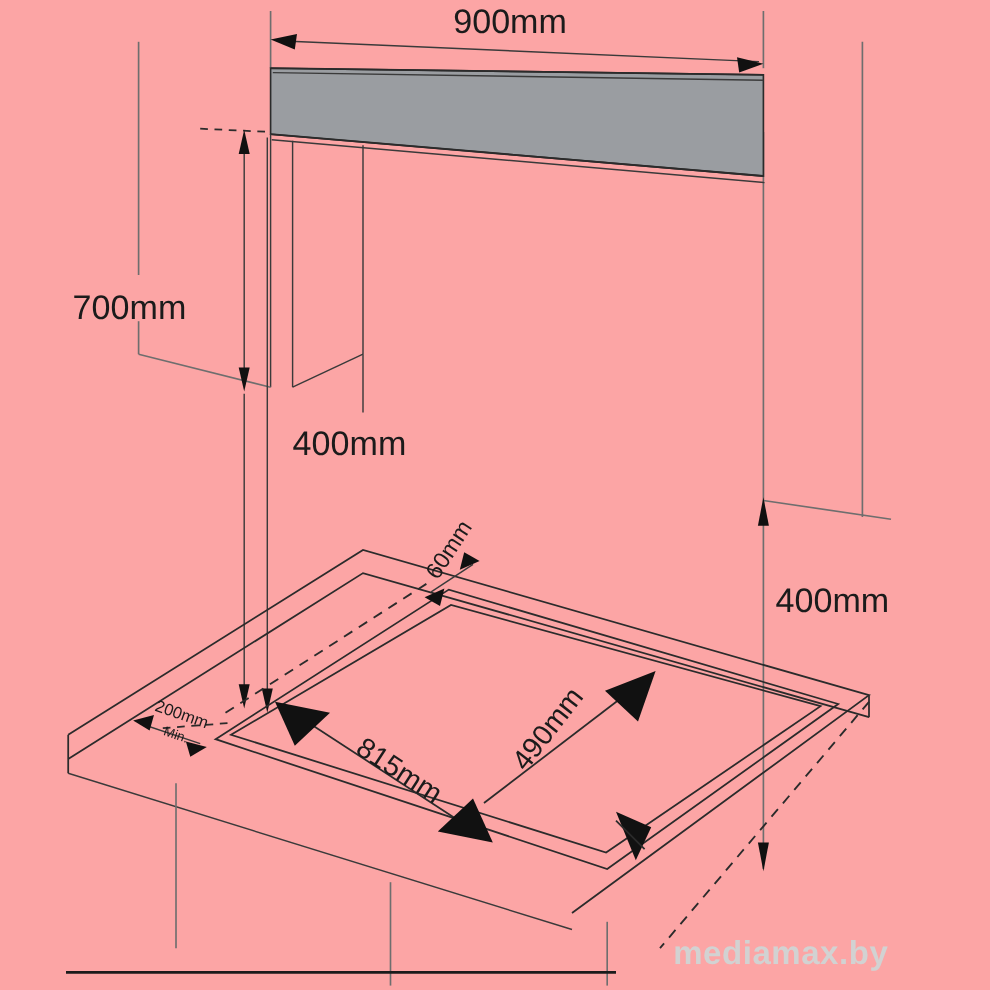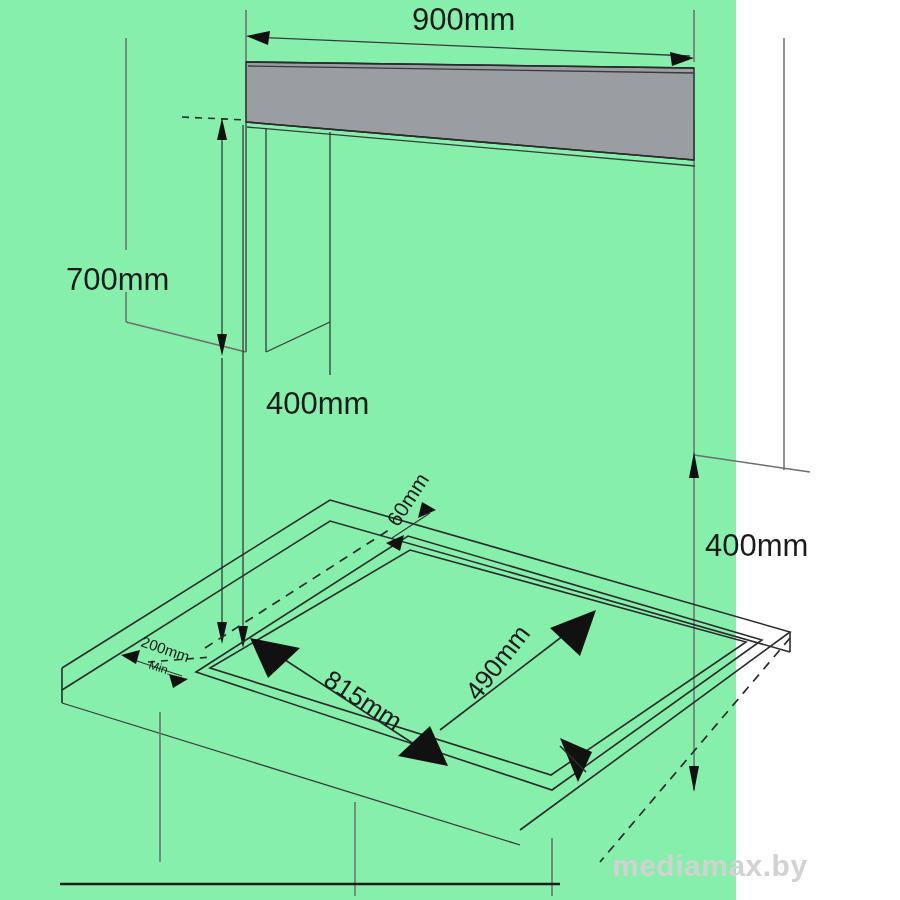--- a/index.html
+++ b/index.html
@@ -8,23 +8,23 @@
     background: #ffffff;
   }
   body {
     width: 900px;
     height: 900px;
     font-family: "Liberation Sans", sans-serif;
     overflow: hidden;
   }
   #diagram-root {
     position: relative;
-    width: 736px;
+    width: 900px;
     height: 900px;
-    background: #86efac;
+    background: #fca5a5;
   }
   svg#tech-drawing {
     display: block;
     width: 900px;
     height: 900px;
   }
   .dim-text {
     font-family: "Liberation Sans", sans-serif;
     fill: #1b1b1b;
     font-weight: 400;

